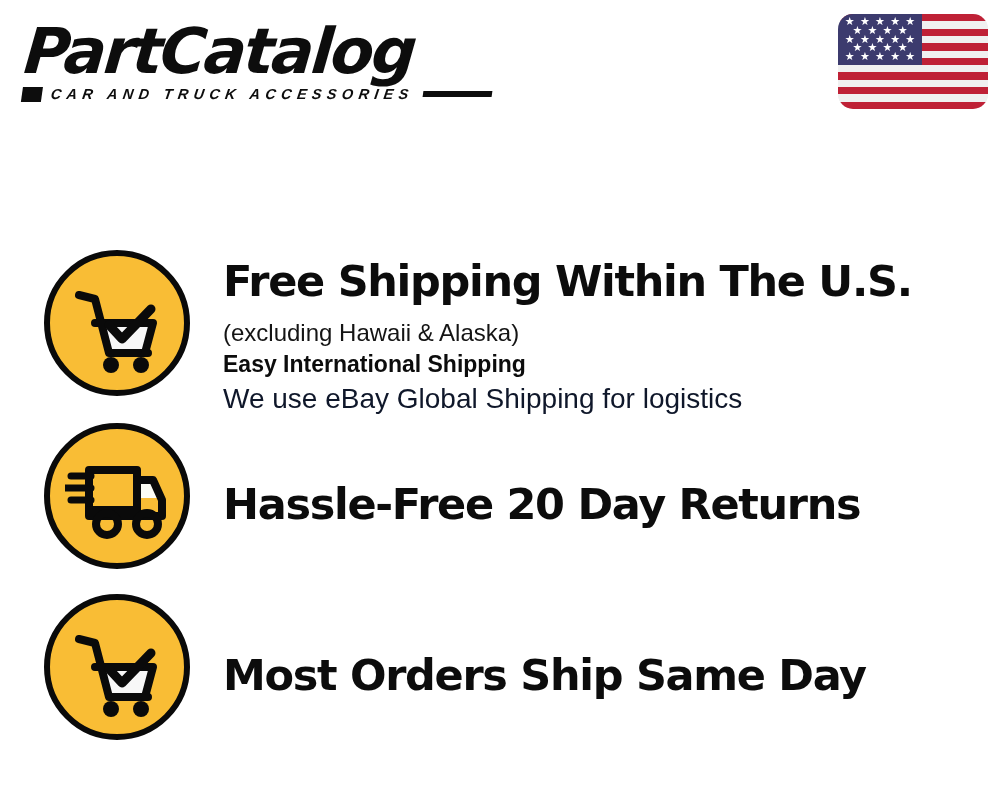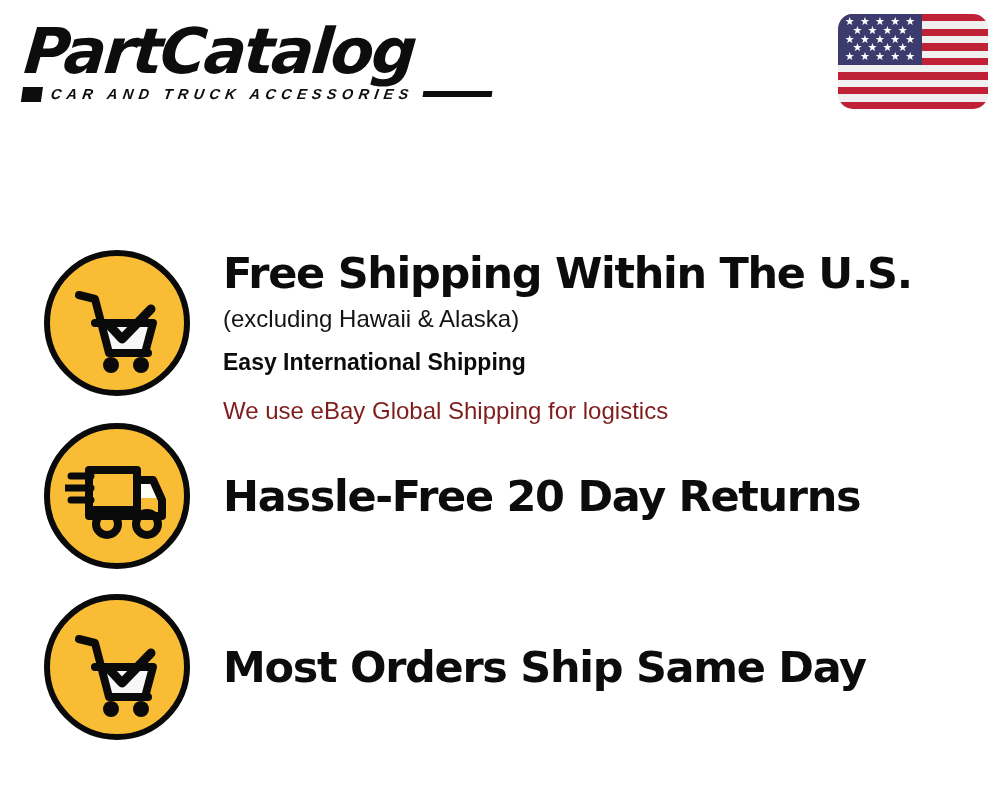--- a/index.html
+++ b/index.html
@@ -140,58 +140,58 @@
     border: 6px solid #0a0a0a;
     display: flex;
     align-items: center;
     justify-content: center;
   }
   .badge svg { display: block; }
 
   .feature-text {
     position: absolute;
     left: 223px;
-    top: 4px;
+    top: 12px;
     width: 740px;
   }
 
   .feature-title {
     font-family: "DejaVu Sans", sans-serif;
     font-weight: bold;
     font-size: 43px;
     line-height: 1.08;
     letter-spacing: -1.3px;
     color: #0c0c0c;
     white-space: nowrap;
   }
   .feature-sub {
     font-family: "Liberation Sans", sans-serif;
     font-weight: normal;
     font-size: 24px;
     line-height: 1.25;
     color: #141414;
-    margin-top: 8px;
+    margin-top: 14px;
     white-space: nowrap;
   }
   .feature-sub-strong {
     font-family: "Liberation Sans", sans-serif;
     font-weight: bold;
     font-size: 23px;
     line-height: 1.25;
     color: #0c0c0c;
-    margin-top: 14px;
+    margin-top: 2px;
     white-space: nowrap;
   }
   .feature-sub-plain {
     font-family: "Liberation Sans", sans-serif;
     font-weight: normal;
-    font-size: 24px;
+    font-size: 28px;
     line-height: 1.25;
-    color: #7f1d1d;
-    margin-top: 19px;
+    color: #0f172a;
+    margin-top: 2px;
     white-space: nowrap;
   }
   .feature-2 .feature-text,
   .feature-3 .feature-text { padding-top: 50px; }
 </style>
 </head>
 <body>
 
 <div class="page">
 

